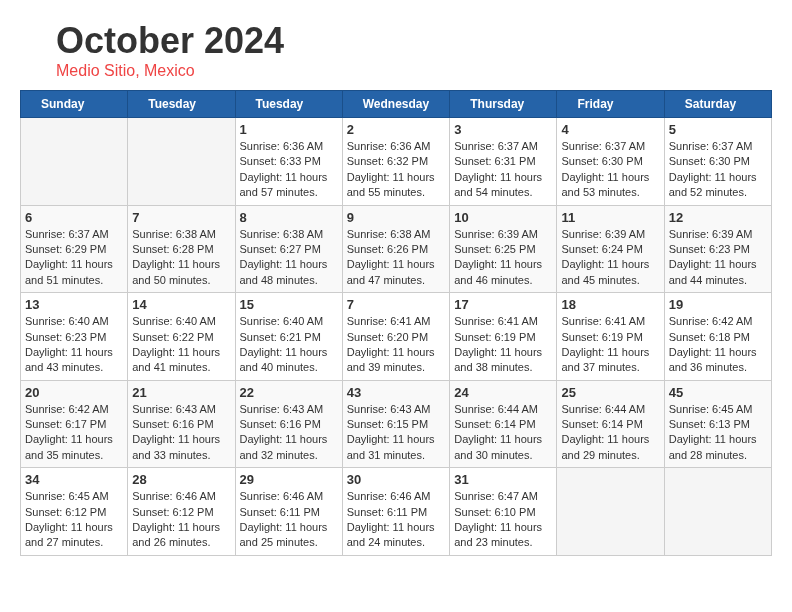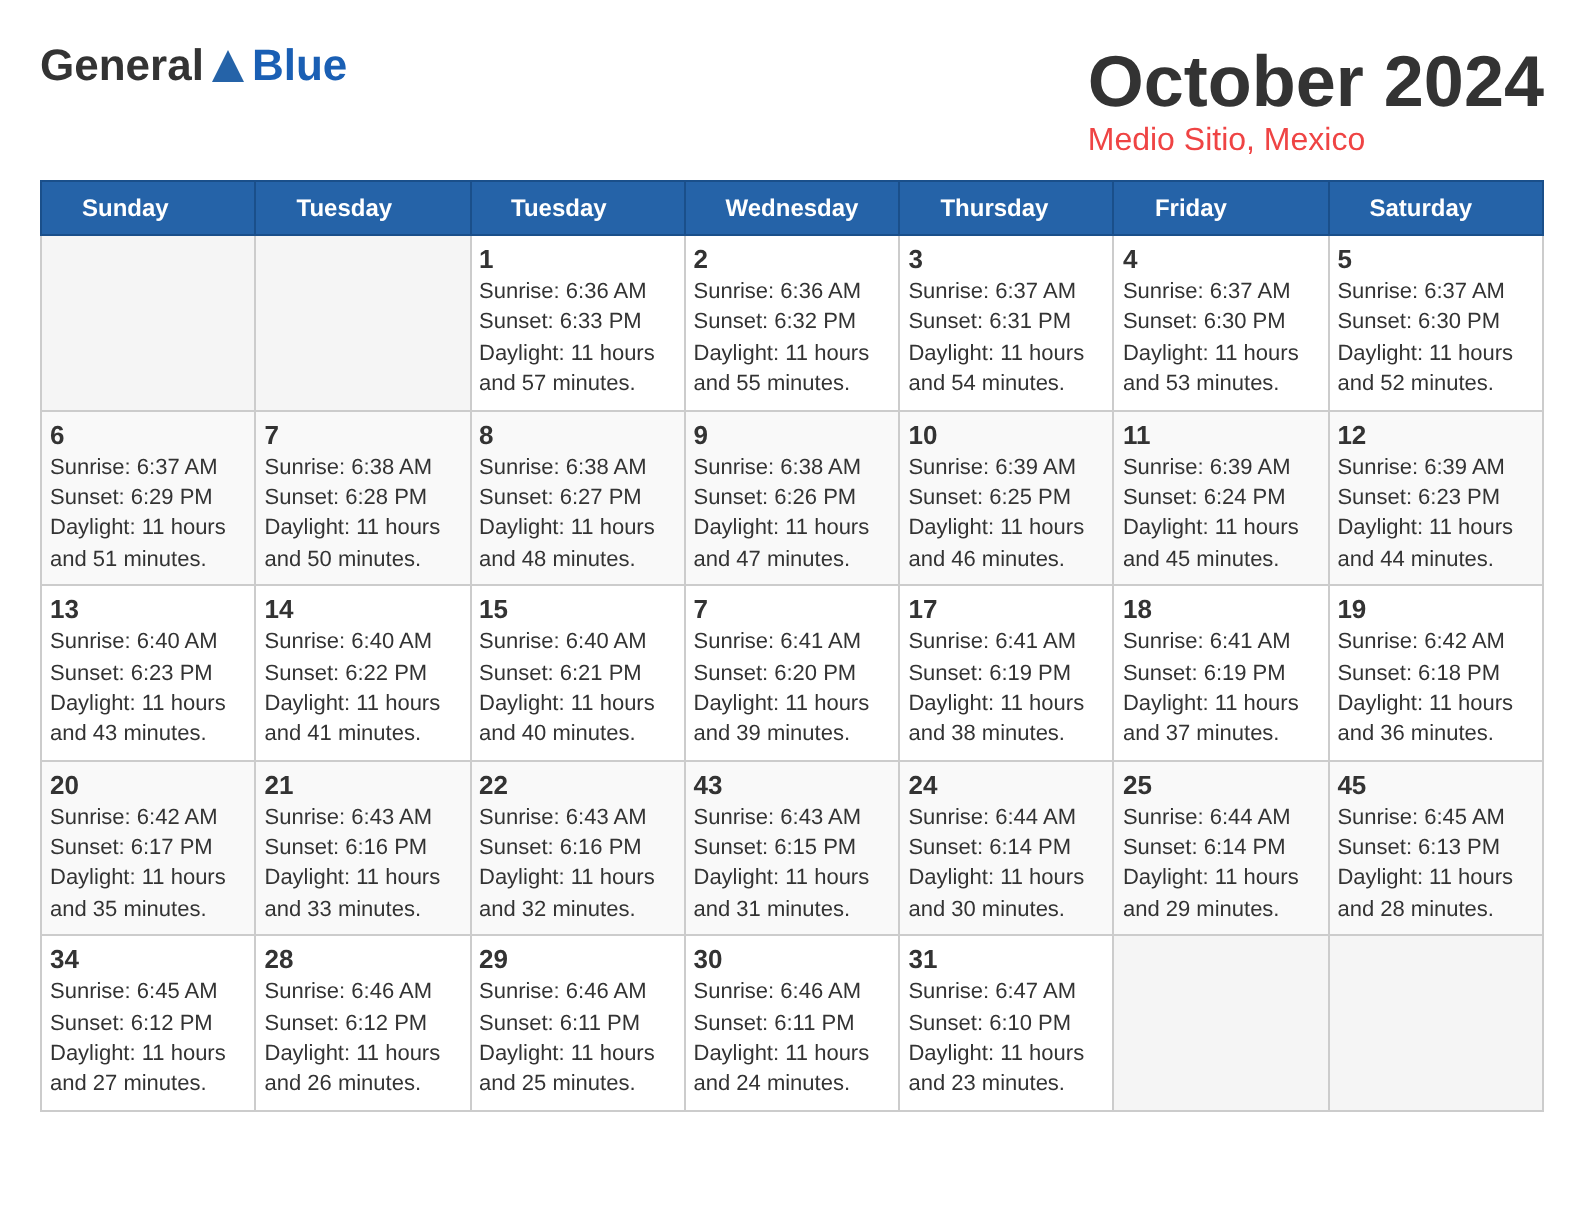--- a/index.html
+++ b/index.html
@@ -85,29 +85,20 @@
       line-height: 1.4;
     }
     .empty-cell {
       background: #f5f5f5 !important;
     }
   </style>
 </head>
 <body>
 
 <div class="header">
-  <div class="logo">
-    <div class="logo-text">
-      <span class="logo-general">General</span>
-      <svg class="logo-icon" viewBox="0 0 20 20" xmlns="http://www.w3.org/2000/svg">
-        <polygon points="10,2 18,18 2,18" fill="#2563a8"></polygon>
-      </svg>
-      <span class="logo-blue">Blue</span>
-    </div>
-  </div>
   <div class="title-block">
     <div class="month-title">October 2024</div>
     <div class="location-title">Medio Sitio, Mexico</div>
   </div>
 </div>
 
 <table class="calendar">
   <thead>
     <tr>
     <th>Sunday</th>

